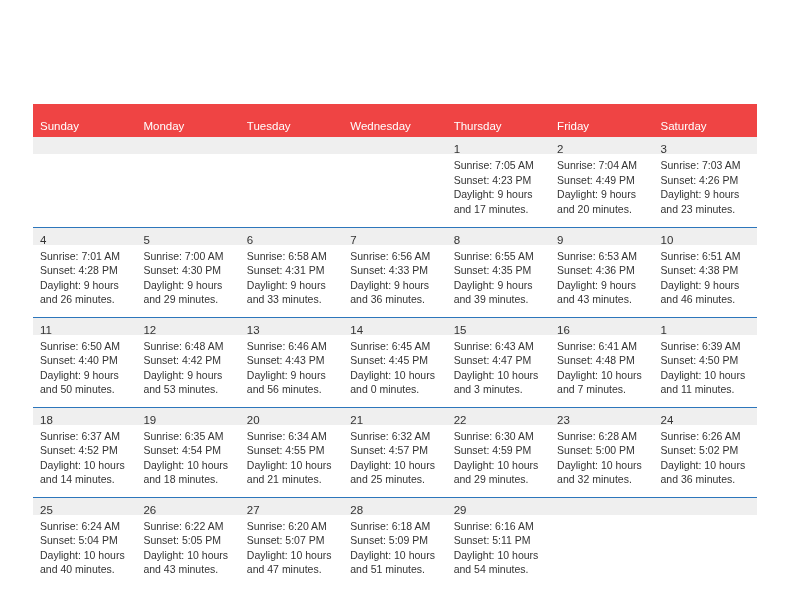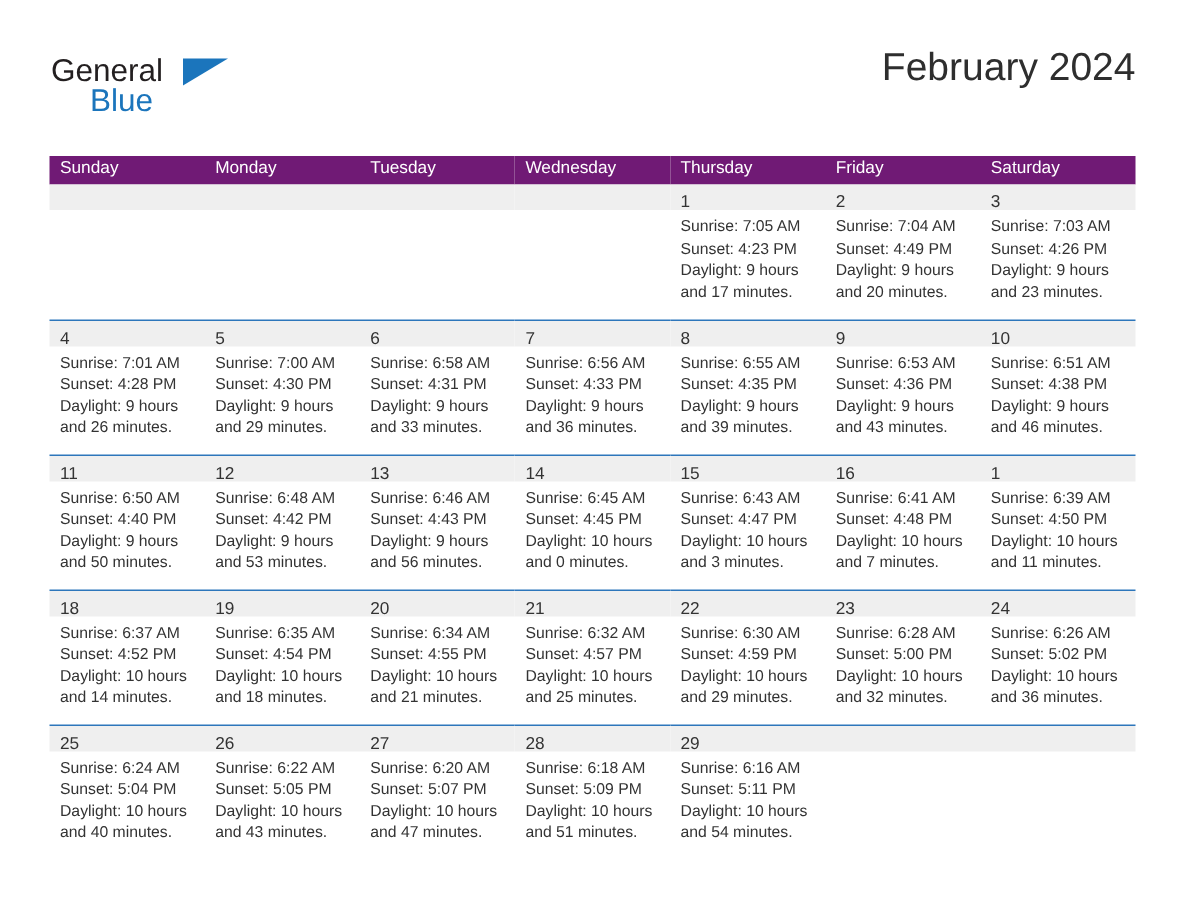--- a/index.html
+++ b/index.html
@@ -90,26 +90,26 @@
   .calendar {
     position: absolute;
     left: 33px;
     top: 104px;
     width: 724px;
     border-collapse: collapse;
     table-layout: fixed;
   }
 
   .calendar th {
-    background: #701a75;
+    background: #ef4444;
     color: #ffffff;
     font-size: 11.5px;
     font-weight: normal;
     text-align: left;
-    padding: 2px 0 5px 7px;
+    padding: 16px 0 5px 7px;
     height: 12px;
     border: none;
     box-sizing: border-box;
   }
 
   .calendar td {
     vertical-align: top;
     padding: 0;
     width: 103.4px;
     height: 90px;
@@ -154,28 +154,22 @@
     white-space: nowrap;
   }
 </style>
 </head>
 <body>
 
 <div class="page">
 
   <div class="top-header">
 
-    <div class="logo">
-      <span class="logo-general">General</span>
-      <span class="logo-triangle"></span>
-      <span class="logo-blue">Blue</span>
-    </div>
 
     <div class="title-block">
-      <div class="cal-title">February 2024</div>
     </div>
 
   </div>
 
   <table class="calendar">
     <thead>
       <tr id="weekday-row">
           <th>Sunday</th>
           <th>Monday</th>
           <th>Tuesday</th>

